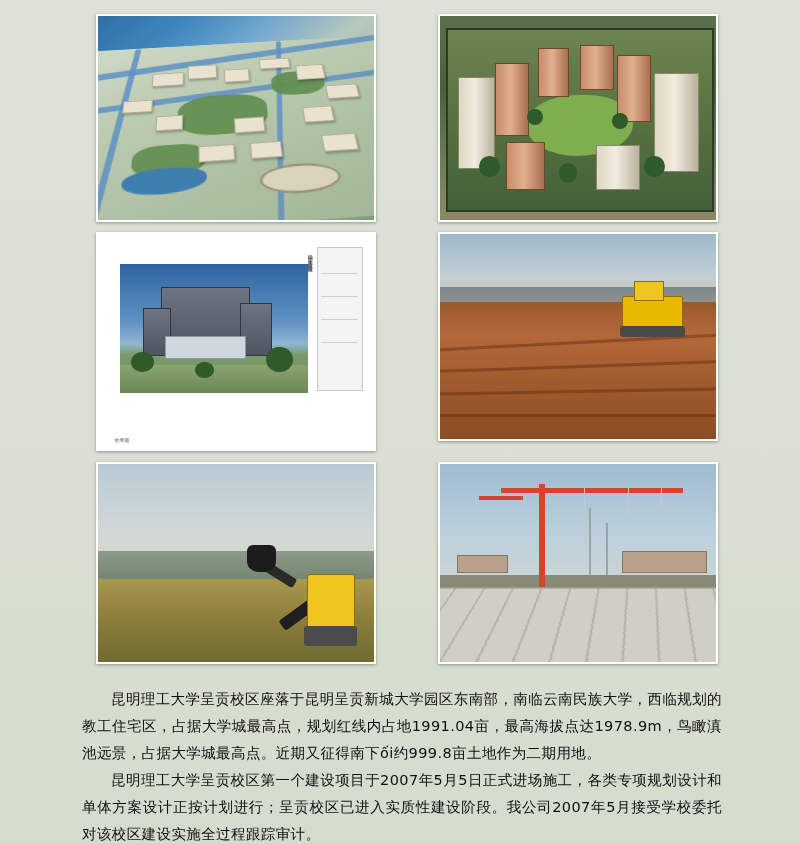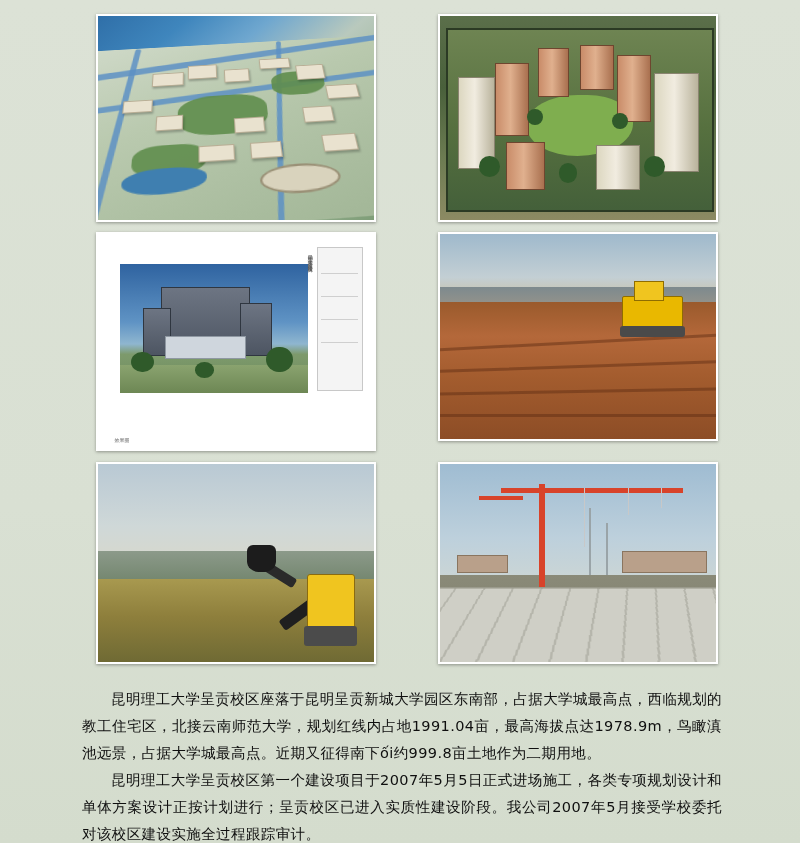--- a/index.html
+++ b/index.html
@@ -305,17 +305,17 @@
         <div class="mast"></div>
         <div class="cable" style="left:52%; top:12%; height:30%;"></div>
         <div class="cable" style="left:68%; top:12%; height:14%;"></div>
         <div class="cable" style="left:80%; top:12%; height:10%;"></div>
       </div>
     </div>
 
   </div>
 
   <div class="textblock">
-    <p>昆明理工大学呈贡校区座落于昆明呈贡新城大学园区东南部，占据大学城最高点，西临规划的教工住宅区，北接云南师范大学，规划红线内占地1991.04亩，最高海拔点达1978.9m，鸟瞰滇池远景，占据大学城最高点。近期又征得南下ối约999.8亩土地作为二期用地。</p>
+    <p>昆明理工大学呈贡校区座落于昆明呈贡新城大学园区东南部，南临云南民族大学，西临规划的教工住宅区，占据大学城最高点，规划红线内占地1991.04亩，最高海拔点达1978.9m，鸟瞰滇池远景，占据大学城最高点。近期又征得南下ối约999.8亩土地作为二期用地。</p>
     <p>昆明理工大学呈贡校区第一个建设项目于2007年5月5日正式进场施工，各类专项规划设计和单体方案设计正按计划进行；呈贡校区已进入实质性建设阶段。我公司2007年5月接受学校委托对该校区建设实施全过程跟踪审计。</p>
   </div>
 
 </div>
 
 </body></html>

